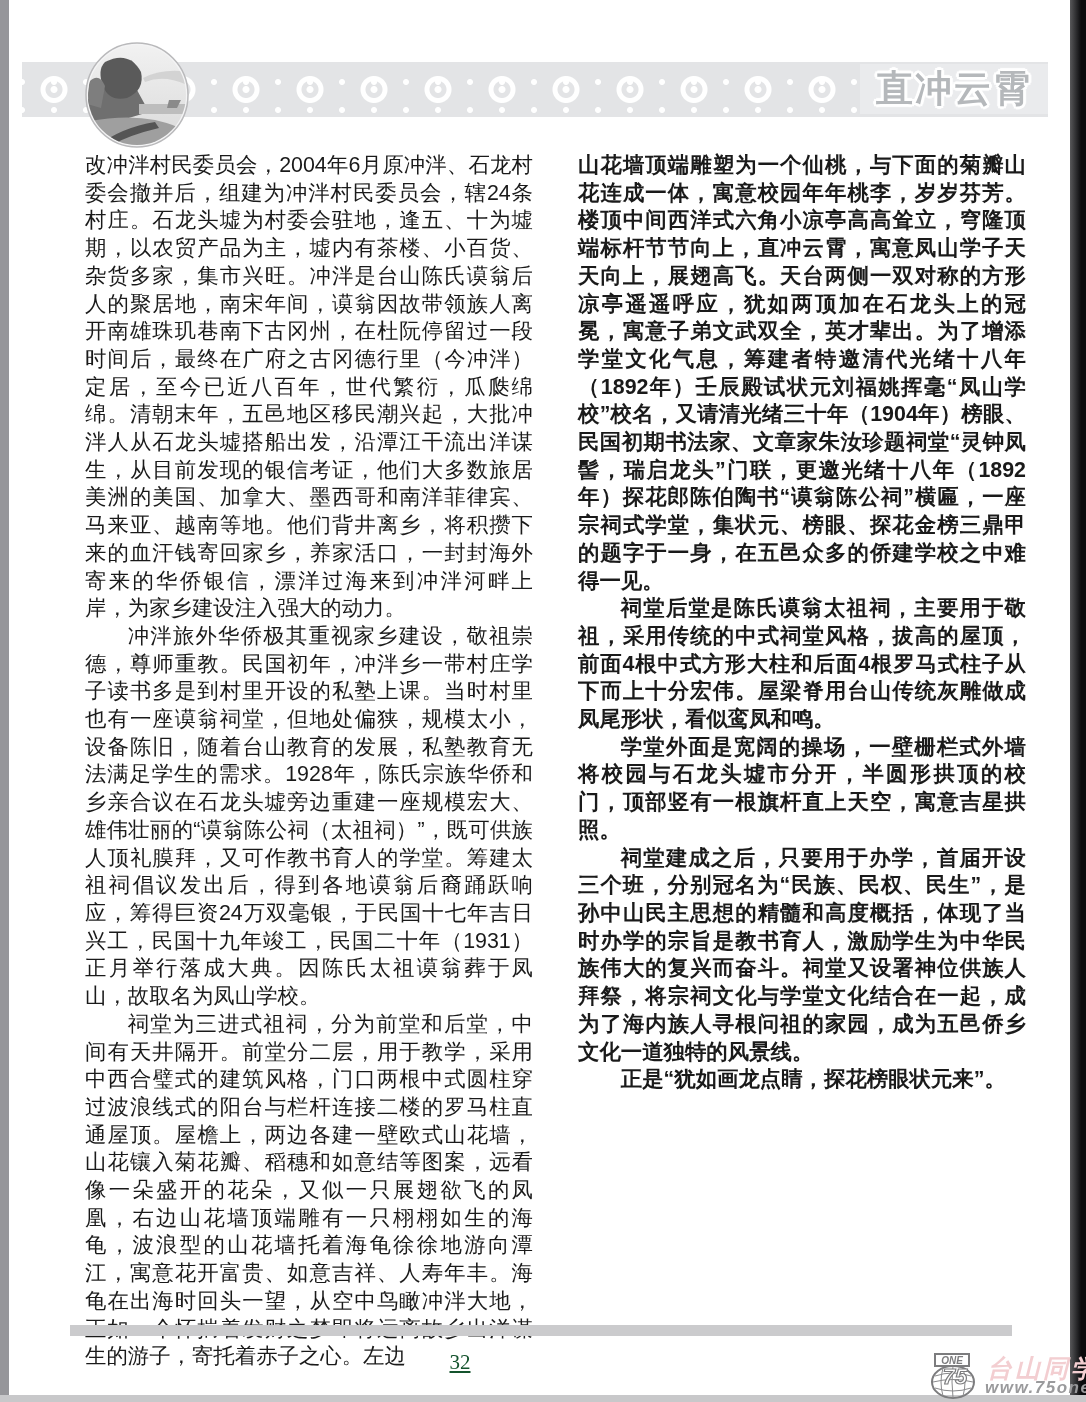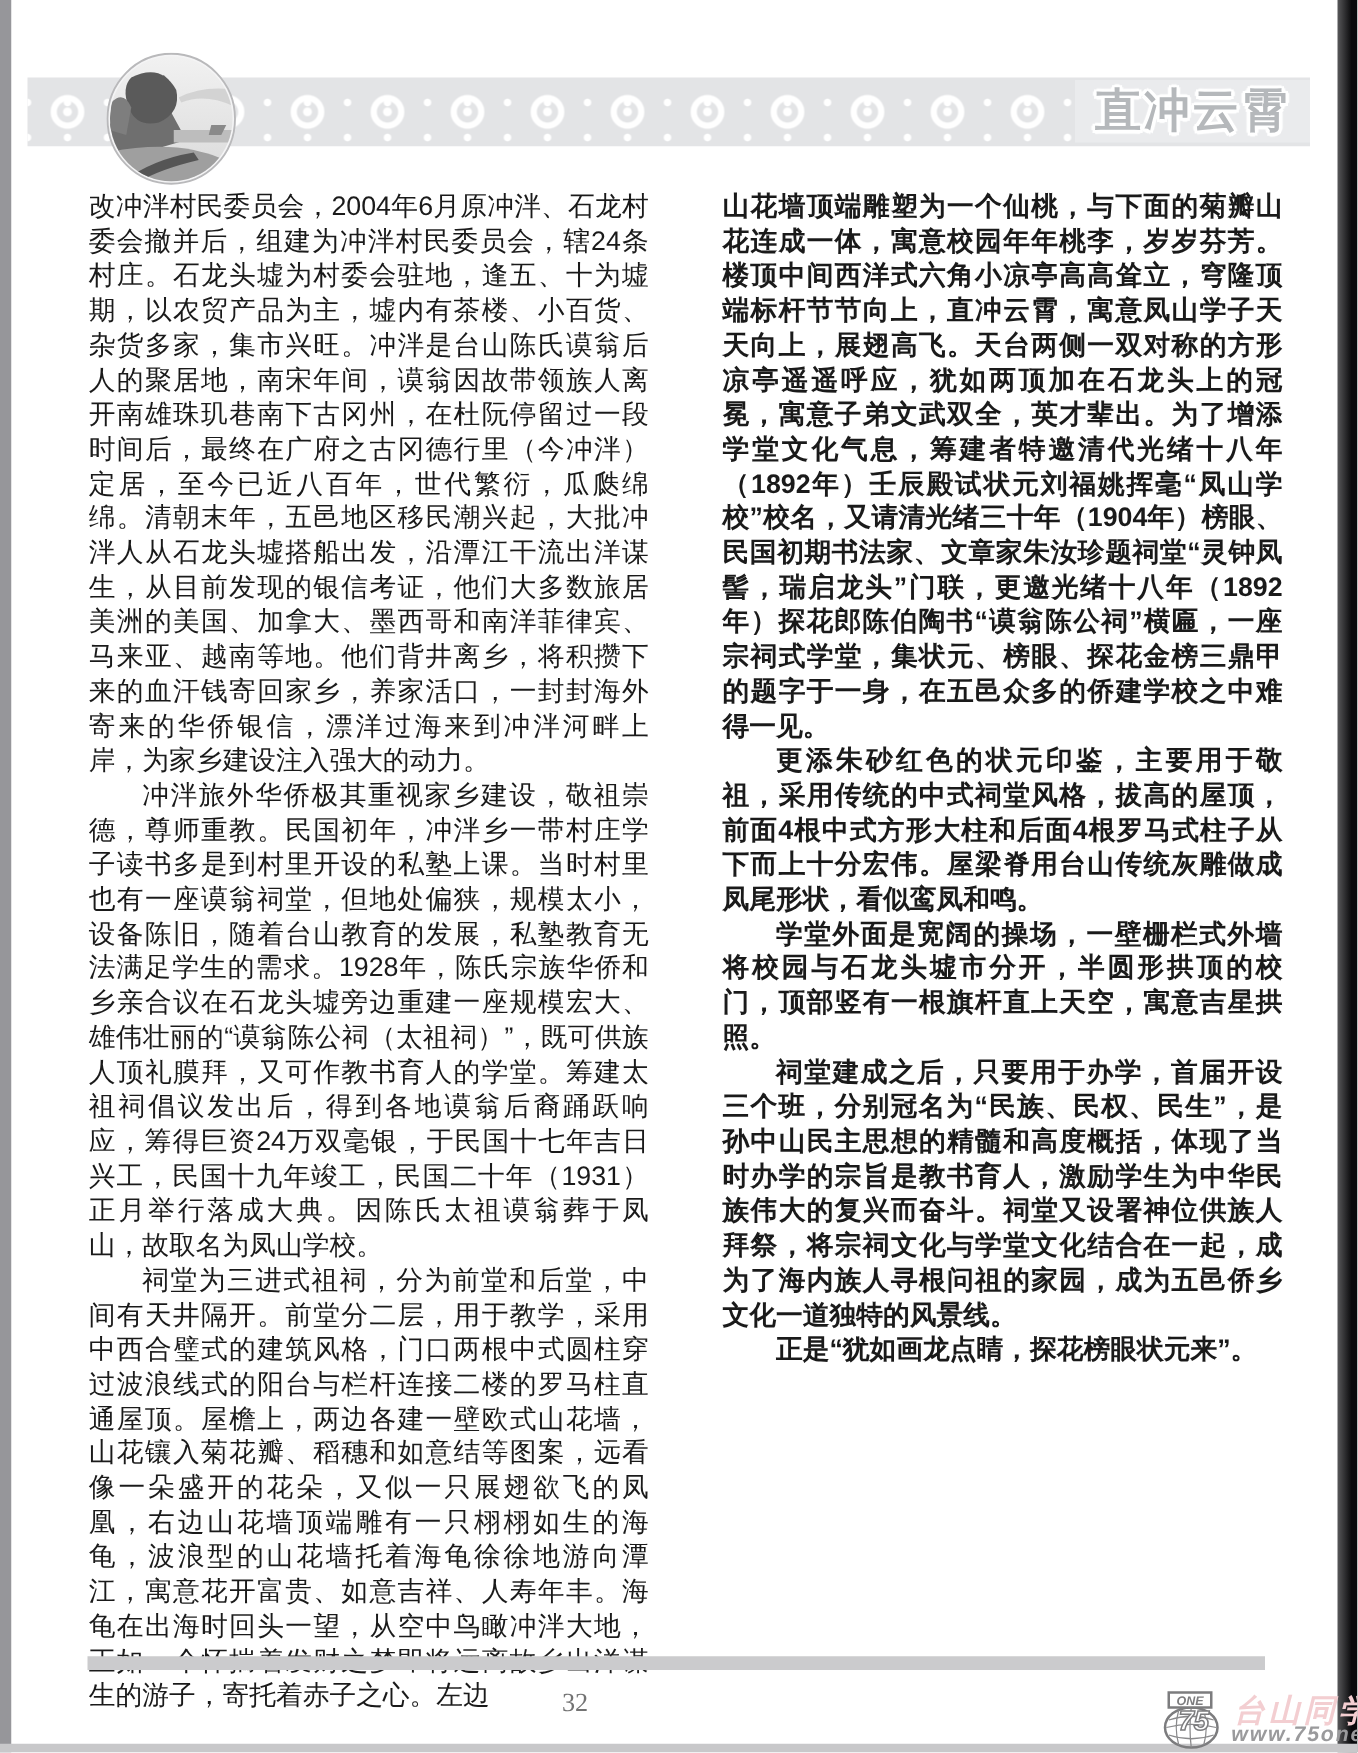--- a/index.html
+++ b/index.html
@@ -38,30 +38,30 @@
   }
   
   .vignette{position:absolute;left:85px;top:42px;width:104px;height:106px;}
 
   
   .column{
     position:absolute;top:152px;width:448px;
     font-size:21.4px;line-height:27.7px;color:#1a1a1a;
     text-align:justify;text-justify:inter-ideograph;
   }
-  .col-left{left:71px;}
+  .col-left{left:85px;}
   .col-right{left:578px;font-weight:bold;}
   .column p{margin:0;padding:0;}
   .column p.indent{text-indent:2em;}
 
   
   .footer-bar{position:absolute;left:70px;top:1325px;width:942px;height:11px;background:#cbcbcd;}
   .page-number{
     position:absolute;left:0;top:1350px;width:920px;text-align:center;
-    font-family:"Liberation Serif",serif;font-size:21px;color:#737373;
+    font-family:"Liberation Serif",serif;font-size:21px;color:#14532d;text-decoration:underline;
   }
   
   .watermark{position:absolute;left:925px;top:1346px;width:160px;height:56px;font-style:italic;}
   .wm-logo{position:absolute;left:0;top:4px;}
   .wm-site{
     position:absolute;left:62px;top:6px;font-size:25px;font-weight:bold;
     color:#f3ced1;letter-spacing:3px;white-space:nowrap;
   }
   .wm-url{
     position:absolute;left:60px;top:32px;font-size:17px;font-weight:bold;
@@ -107,21 +107,21 @@
   </svg>
 </div>
 
 <div class="column col-left">
     <p class="para">改冲泮村民委员会，2004年6月原冲泮、石龙村委会撤并后，组建为冲泮村民委员会，辖24条村庄。石龙头墟为村委会驻地，逢五、十为墟期，以农贸产品为主，墟内有茶楼、小百货、杂货多家，集市兴旺。冲泮是台山陈氏谟翁后人的聚居地，南宋年间，谟翁因故带领族人离开南雄珠玑巷南下古冈州，在杜阮停留过一段时间后，最终在广府之古冈德行里（今冲泮）定居，至今已近八百年，世代繁衍，瓜瓞绵绵。清朝末年，五邑地区移民潮兴起，大批冲泮人从石龙头墟搭船出发，沿潭江干流出洋谋生，从目前发现的银信考证，他们大多数旅居美洲的美国、加拿大、墨西哥和南洋菲律宾、马来亚、越南等地。他们背井离乡，将积攒下来的血汗钱寄回家乡，养家活口，一封封海外寄来的华侨银信，漂洋过海来到冲泮河畔上岸，为家乡建设注入强大的动力。</p>
     <p class="para indent">冲泮旅外华侨极其重视家乡建设，敬祖崇德，尊师重教。民国初年，冲泮乡一带村庄学子读书多是到村里开设的私塾上课。当时村里也有一座谟翁祠堂，但地处偏狭，规模太小，设备陈旧，随着台山教育的发展，私塾教育无法满足学生的需求。1928年，陈氏宗族华侨和乡亲合议在石龙头墟旁边重建一座规模宏大、雄伟壮丽的“谟翁陈公祠（太祖祠）”，既可供族人顶礼膜拜，又可作教书育人的学堂。筹建太祖祠倡议发出后，得到各地谟翁后裔踊跃响应，筹得巨资24万双毫银，于民国十七年吉日兴工，民国十九年竣工，民国二十年（1931）正月举行落成大典。因陈氏太祖谟翁葬于凤山，故取名为凤山学校。</p>
     <p class="para indent">祠堂为三进式祖祠，分为前堂和后堂，中间有天井隔开。前堂分二层，用于教学，采用中西合璧式的建筑风格，门口两根中式圆柱穿过波浪线式的阳台与栏杆连接二楼的罗马柱直通屋顶。屋檐上，两边各建一壁欧式山花墙，山花镶入菊花瓣、稻穗和如意结等图案，远看像一朵盛开的花朵，又似一只展翅欲飞的凤凰，右边山花墙顶端雕有一只栩栩如生的海龟，波浪型的山花墙托着海龟徐徐地游向潭江，寓意花开富贵、如意吉祥、人寿年丰。海龟在出海时回头一望，从空中鸟瞰冲泮大地，正如一个怀揣着发财之梦即将远离故乡出洋谋生的游子，寄托着赤子之心。左边</p>
   </div>
 <div class="column col-right">
     <p class="para">山花墙顶端雕塑为一个仙桃，与下面的菊瓣山花连成一体，寓意校园年年桃李，岁岁芬芳。楼顶中间西洋式六角小凉亭高高耸立，穹隆顶端标杆节节向上，直冲云霄，寓意凤山学子天天向上，展翅高飞。天台两侧一双对称的方形凉亭遥遥呼应，犹如两顶加在石龙头上的冠冕，寓意子弟文武双全，英才辈出。为了增添学堂文化气息，筹建者特邀清代光绪十八年（1892年）壬辰殿试状元刘福姚挥毫“凤山学校”校名，又请清光绪三十年（1904年）榜眼、民国初期书法家、文章家朱汝珍题祠堂“灵钟凤髻，瑞启龙头”门联，更邀光绪十八年（1892年）探花郎陈伯陶书“谟翁陈公祠”横匾，一座宗祠式学堂，集状元、榜眼、探花金榜三鼎甲的题字于一身，在五邑众多的侨建学校之中难得一见。</p>
-    <p class="para indent">更添朱砂红色的状元印鉴，主要用于敬祖，采用传统的中式祠堂风格，拔高的屋顶，前面4根中式方形大柱和后面4根罗马式柱子从下而上十分宏伟。屋梁脊用台山传统灰雕做成凤尾形状，看似鸾凤和鸣。</p>
+    <p class="para indent">祠堂后堂是陈氏谟翁太祖祠，主要用于敬祖，采用传统的中式祠堂风格，拔高的屋顶，前面4根中式方形大柱和后面4根罗马式柱子从下而上十分宏伟。屋梁脊用台山传统灰雕做成凤尾形状，看似鸾凤和鸣。</p>
     <p class="para indent">学堂外面是宽阔的操场，一壁栅栏式外墙将校园与石龙头墟市分开，半圆形拱顶的校门，顶部竖有一根旗杆直上天空，寓意吉星拱照。</p>
     <p class="para indent">祠堂建成之后，只要用于办学，首届开设三个班，分别冠名为“民族、民权、民生”，是孙中山民主思想的精髓和高度概括，体现了当时办学的宗旨是教书育人，激励学生为中华民族伟大的复兴而奋斗。祠堂又设署神位供族人拜祭，将宗祠文化与学堂文化结合在一起，成为了海内族人寻根问祖的家园，成为五邑侨乡文化一道独特的风景线。</p>
     <p class="para indent">正是“犹如画龙点睛，探花榜眼状元来”。</p>
   </div>
 
 <div class="footer-bar"></div>
 <div class="page-number">32</div>
 
 <div class="watermark">
   <svg class="wm-logo" width="60" height="50" viewBox="0 0 60 50">

